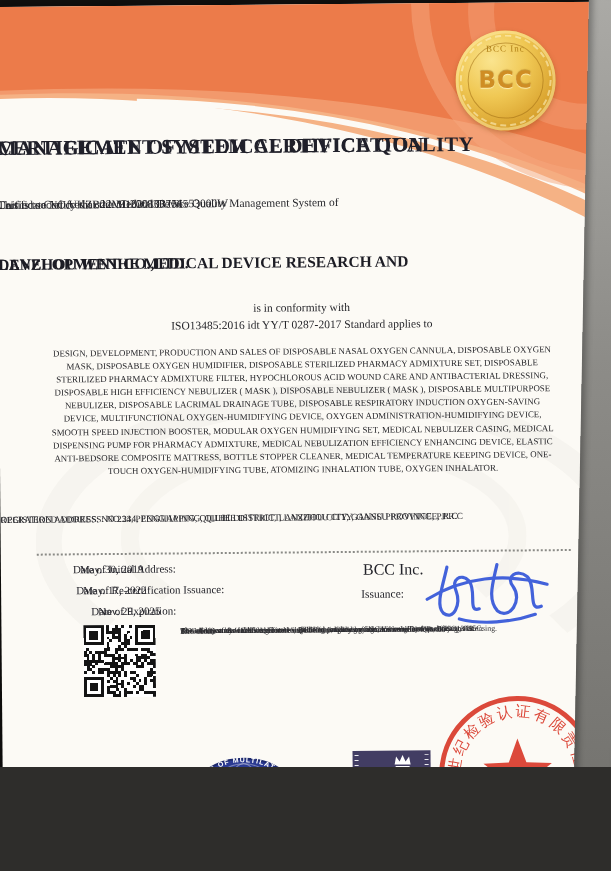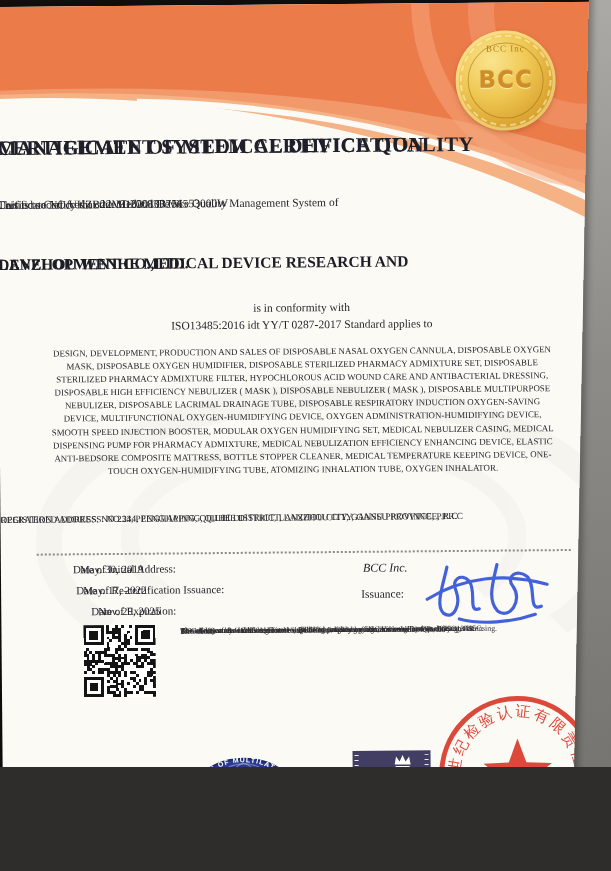--- a/index.html
+++ b/index.html
@@ -42,21 +42,21 @@
   .conformity{left:0;right:0;top:297px;text-align:center;font-size:11.5px;color:#26262b;}
   .standard{left:0;right:0;top:314px;text-align:center;font-size:11.5px;color:#26262b;}
   .scope{left:48px;right:48px;top:341px;text-align:center;font-size:8.9px;line-height:13.1px;
       color:#28282c;margin:0;}
   .addresses{left:0;right:0;top:507px;text-align:center;font-size:9.3px;line-height:13px;color:#26262b;}
   .dotted{left:36px;right:36px;top:547px;height:0;border-top:2px dotted #8a8a86;}
 
   .date-line{font-size:11px;color:#23232a;white-space:nowrap;}
   .dl1{left:72px;top:557px;} .dl2{left:75px;top:578px;} .dl3{left:90px;top:599px;}
   .date-line .val{margin-left:7px;}
-  .issuer-name{left:362px;top:557px;font-size:12px;color:#23232a;font-style:italic;}
+  .issuer-name{left:362px;top:557px;font-size:16px;color:#23232a;}
   .president{left:360px;top:584px;font-size:11.5px;color:#23232a;}
   .signature{left:400px;top:552px;}
 
   .qr{left:82px;top:619px;width:72px;height:72px;background:#fff;}
   .fineprint{left:179px;top:620px;width:400px;font-size:7.8px;line-height:11.7px;color:#2a2a2e;}
 
   .bcc-logo{left:62px;top:768px;}
   .iaf-logo{left:188px;top:752px;}
   .ukas{left:350px;top:747px;width:78px;height:80px;background:#423d63;}
   .ukas::before,.ukas::after{content:"";position:absolute;top:4px;bottom:26px;width:4px;

